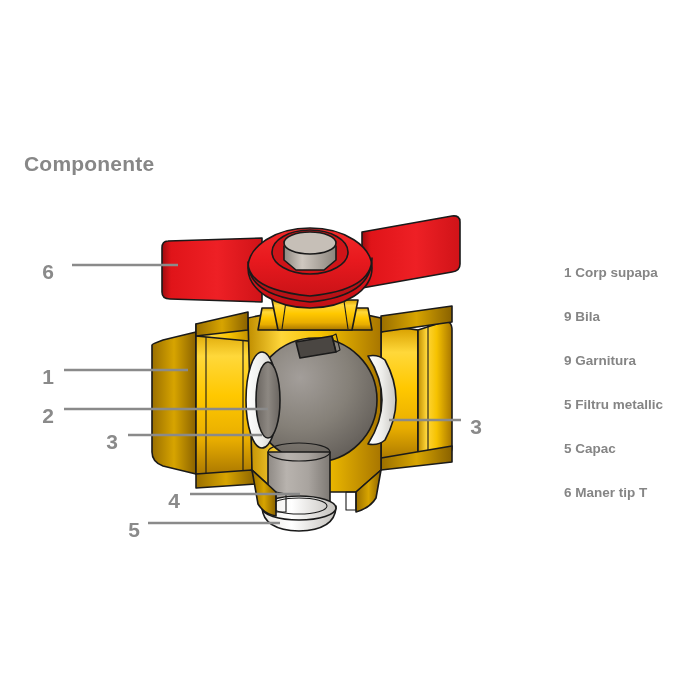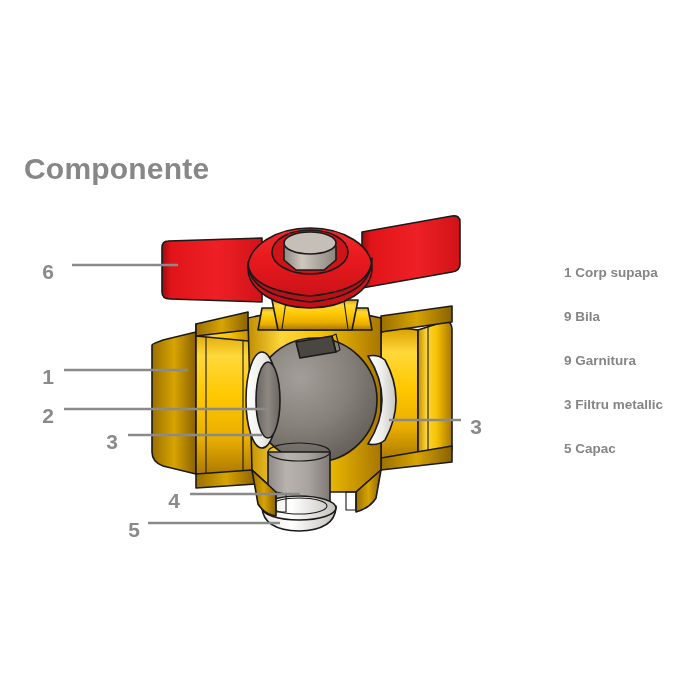--- a/index.html
+++ b/index.html
@@ -11,21 +11,21 @@
     width: 700px;
     height: 700px;
     position: relative;
     overflow: hidden;
     font-family: "Liberation Sans", sans-serif;
   }
   #page-title {
     position: absolute;
     left: 24px;
     top: 152px;
-    font-size: 30px;
+    font-size: 21px;
     font-weight: bold;
     color: #878787;
     letter-spacing: 0.2px;
     white-space: nowrap;
   }
   #legend {
     position: absolute;
     left: 564px;
     top: 245px;
     width: 134px;
@@ -235,15 +235,16 @@
     <text class="callout-num" x="476" y="434" text-anchor="middle">3</text>
     <text class="callout-num" x="174" y="508" text-anchor="middle">4</text>
     <text class="callout-num" x="134" y="537" text-anchor="middle">5</text>
   </g>
 </svg>
 
 <div id="legend">
   <div class="legend-item">1 Corp supapa</div>
   <div class="legend-item">9 Bila</div>
   <div class="legend-item">9 Garnitura</div>
-  <div class="legend-item">3 Filtru metallic</div>
+  <div class="legend-item">5 Filtru metallic</div>
   <div class="legend-item">5 Capac</div>
+  <div class="legend-item">6 Maner tip T</div>
 </div>
 
 </body></html>

